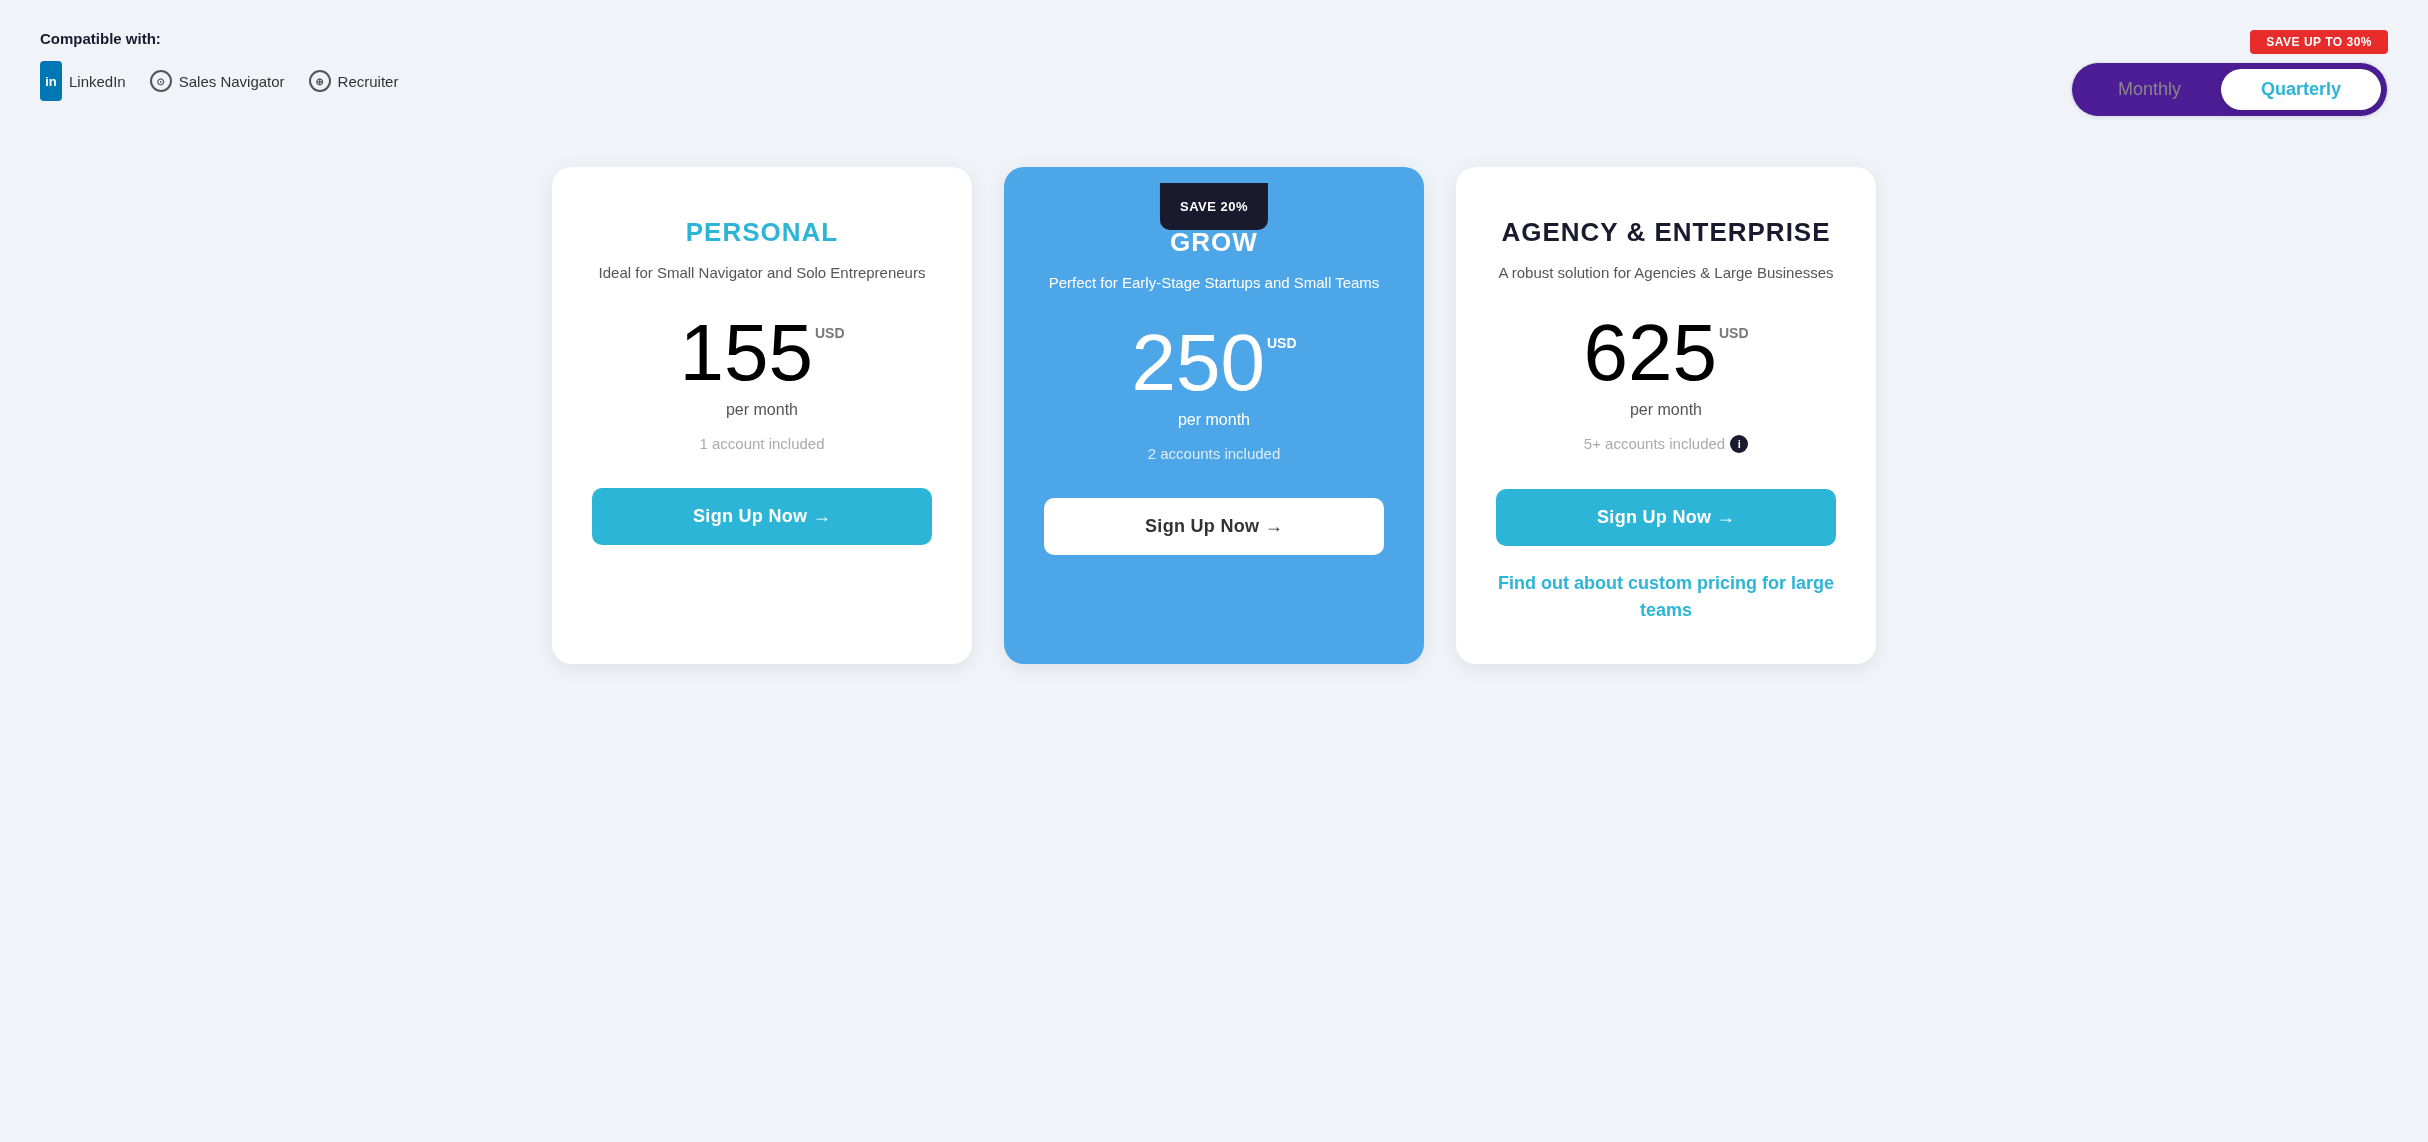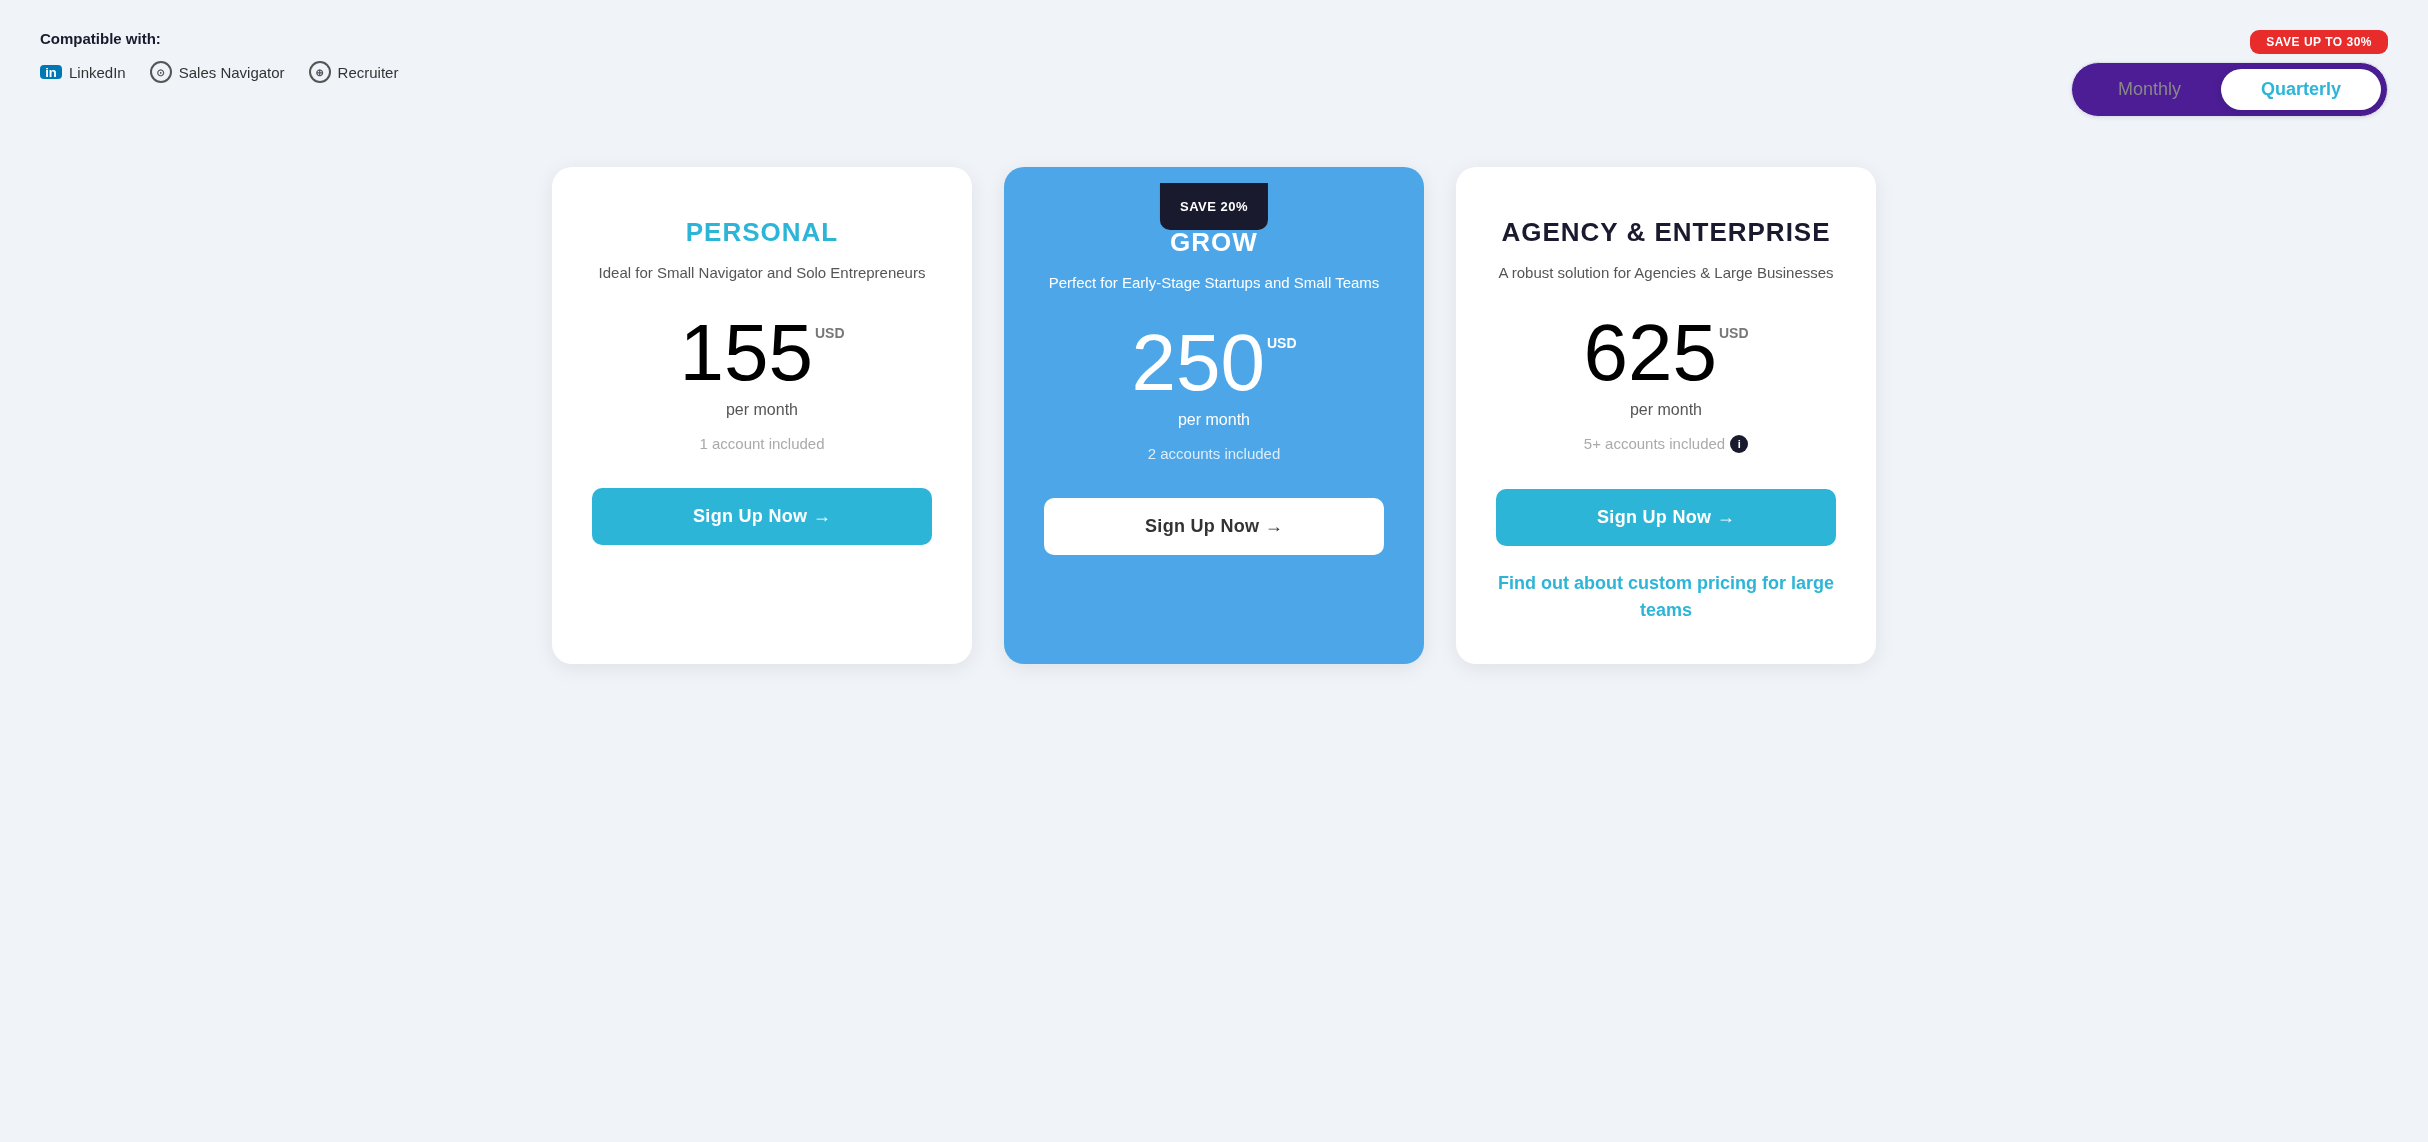--- a/index.html
+++ b/index.html
@@ -36,21 +36,21 @@
     .compat-item {
       display: flex;
       align-items: center;
       gap: 7px;
       font-size: 15px;
       color: #333;
     }
 
     .linkedin-icon {
       width: 22px;
-      height: 14px;
+      height: 40px;
       background: #0077b5;
       border-radius: 4px;
       display: flex;
       align-items: center;
       justify-content: center;
       color: white;
       font-weight: 700;
       font-size: 13px;
     }
 
@@ -73,21 +73,21 @@
       align-items: flex-end;
       gap: 8px;
     }
 
     .save-badge {
       background: #e82c2c;
       color: white;
       font-size: 12px;
       font-weight: 700;
       padding: 5px 16px;
-      border-radius: 9px;
+      border-radius: 4px;
       letter-spacing: 0.5px;
       align-self: flex-end;
     }
 
     .toggle-container {
       background: #4c1d95;
       border-radius: 50px;
       padding: 6px;
       display: flex;
       border: 1px solid #dde3ea;

